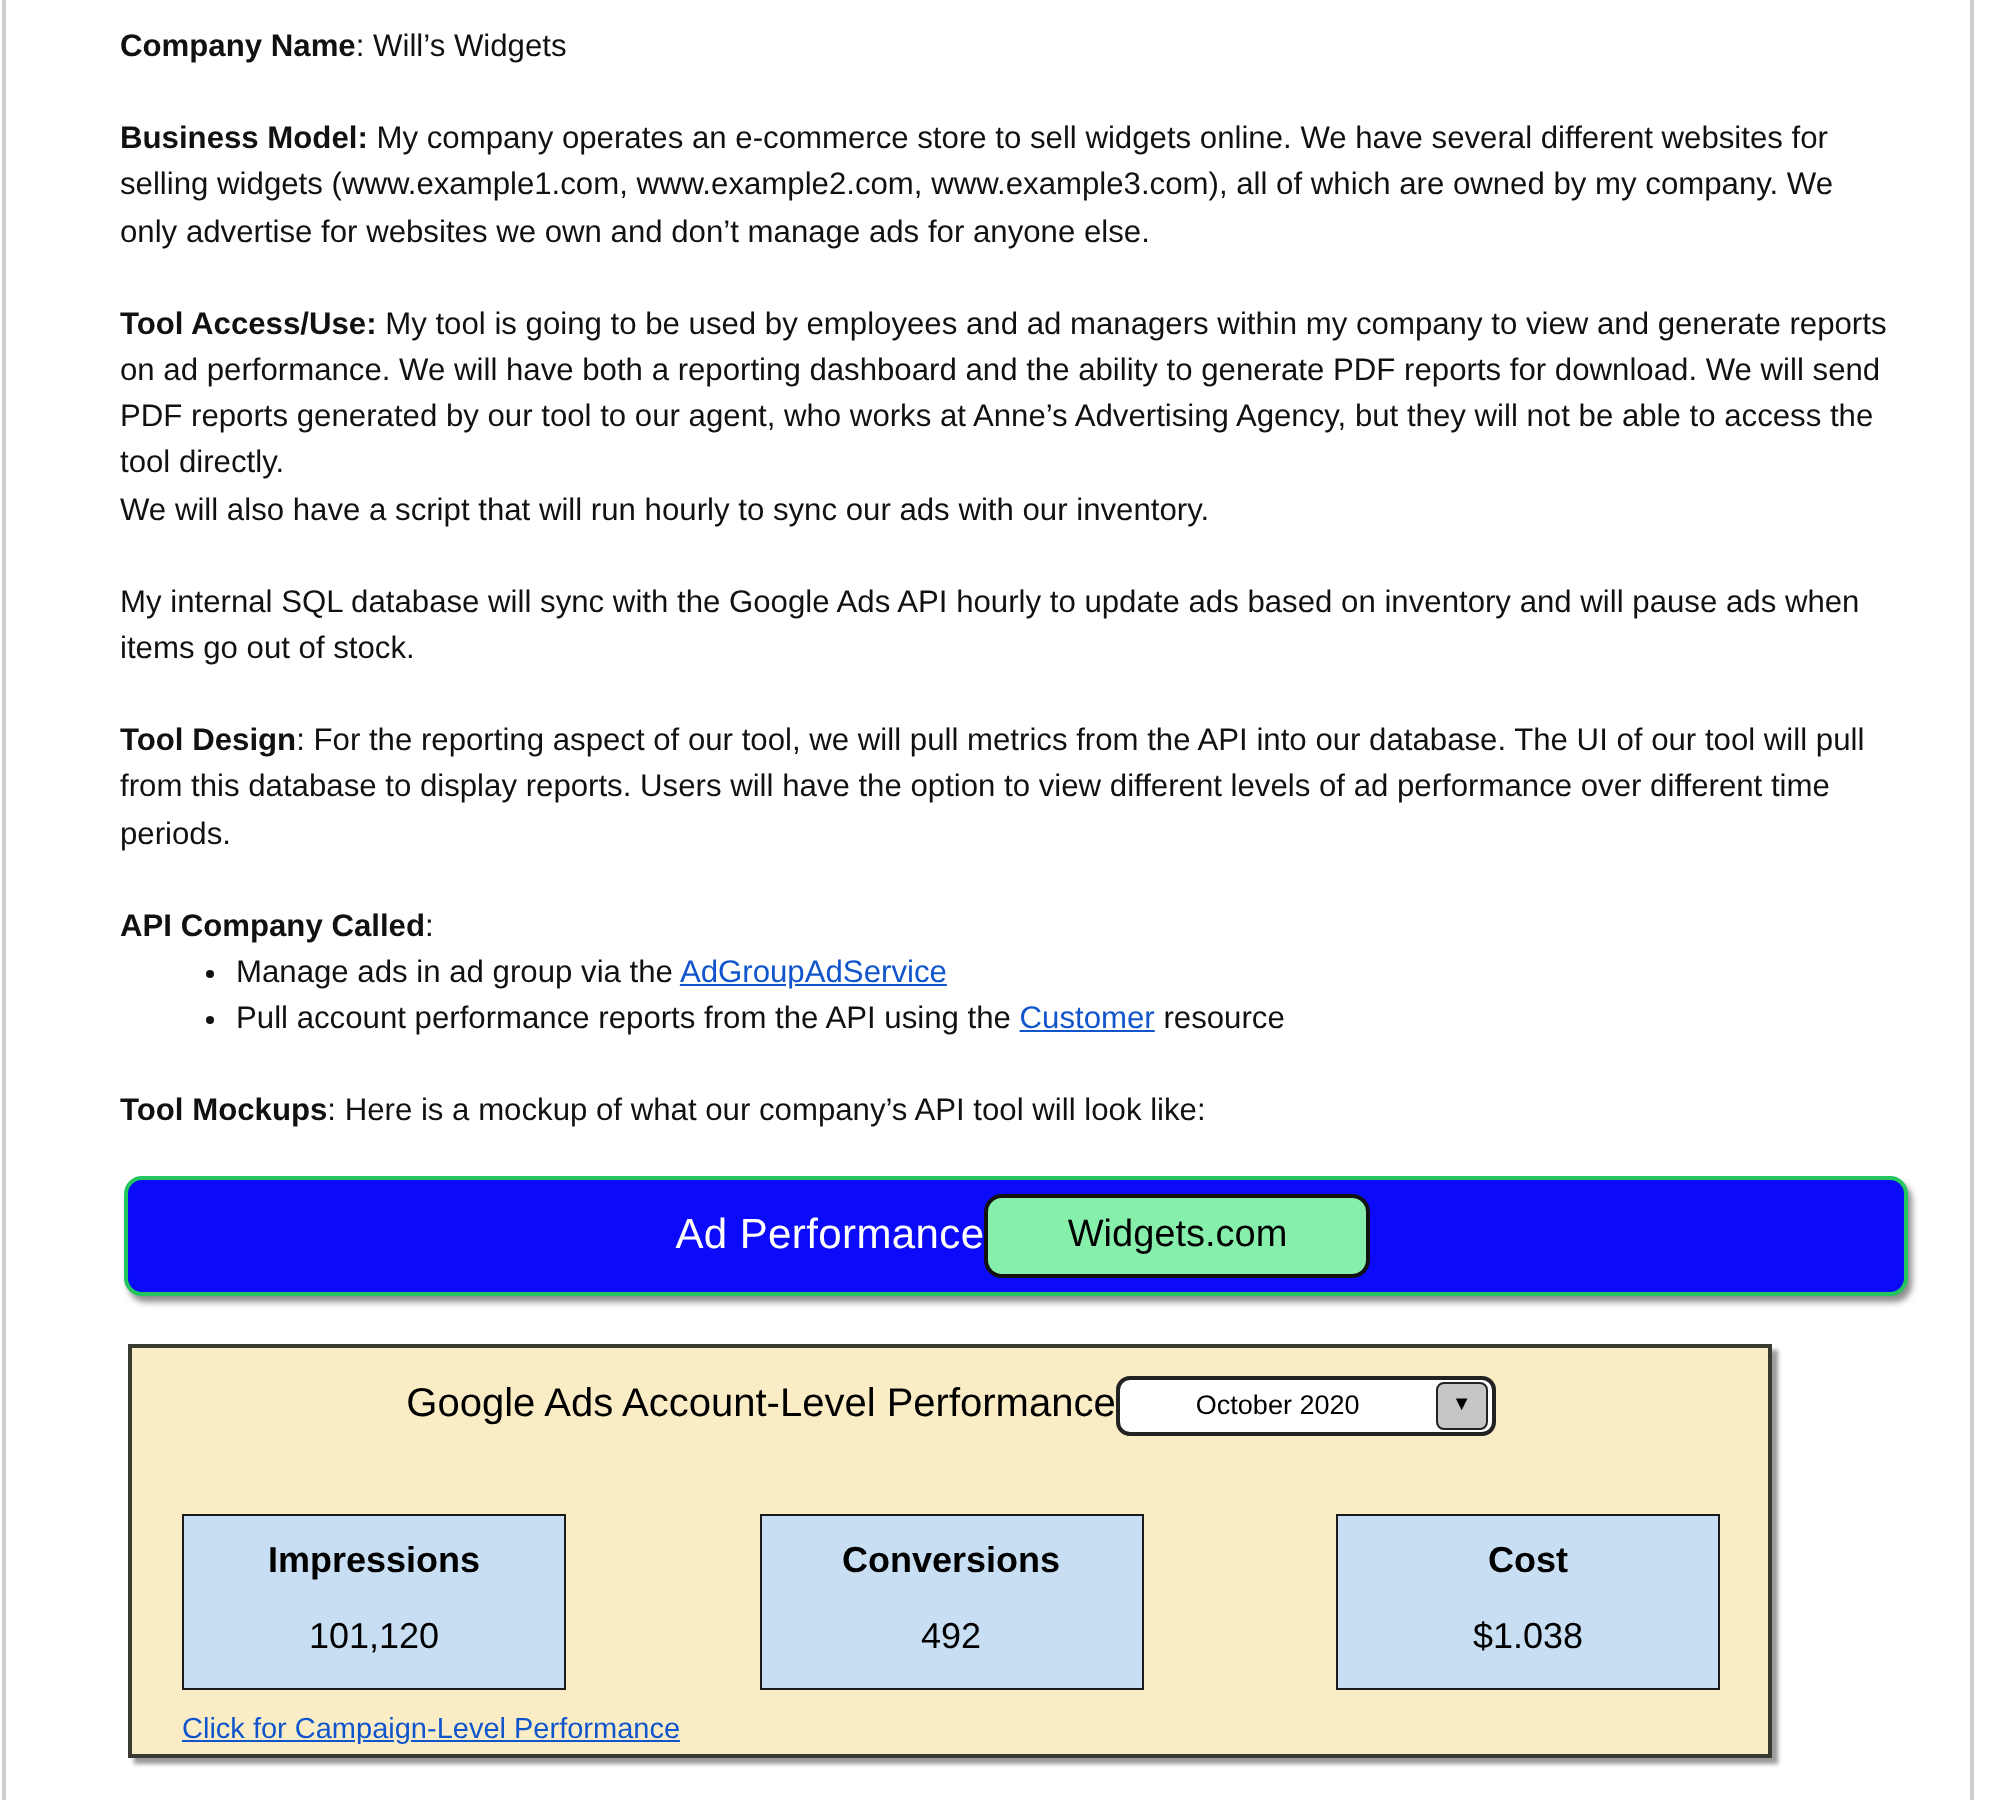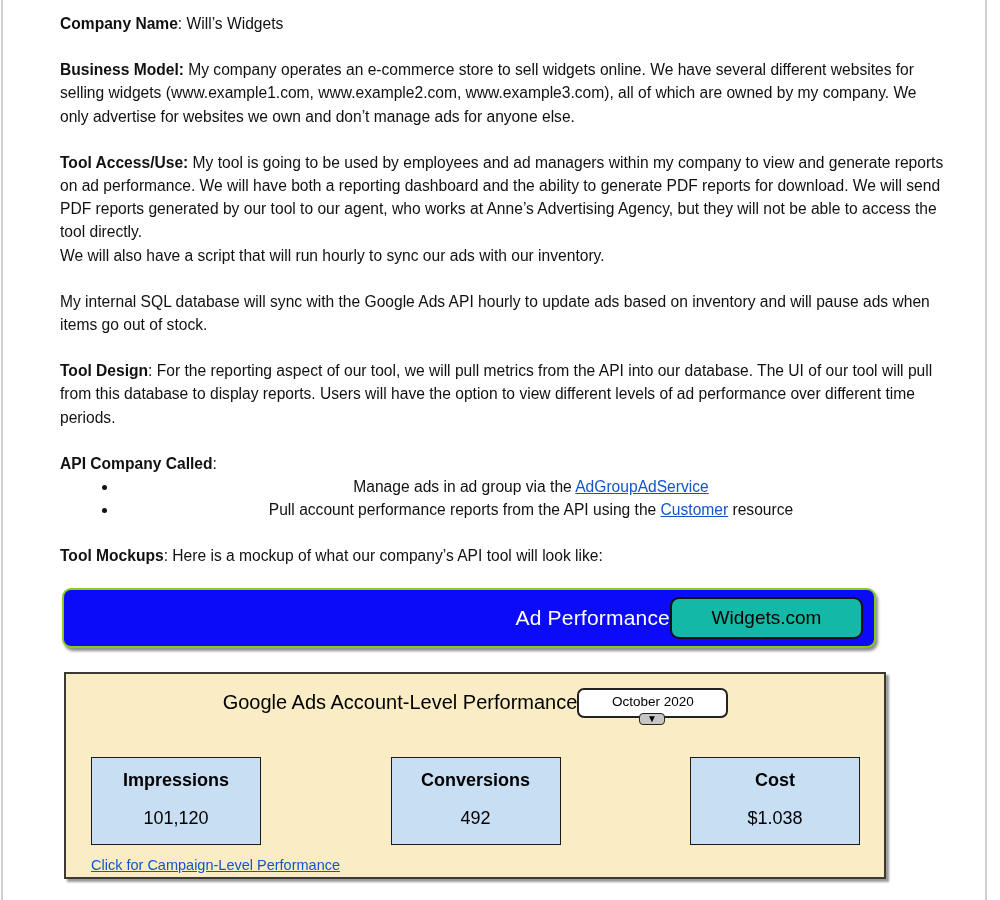--- a/index.html
+++ b/index.html
@@ -21,67 +21,67 @@
   .page-edge.left{left:1px;}
   .page-edge.right{left:985px;}
 
   .doc{
     position:absolute;left:60px;top:12px;width:884px;
     font-size:15.6px;line-height:23.2px;
   }
   .doc p{margin:23px 0 0 0;}
   .doc p.first{margin-top:0;}
   .doc strong{font-weight:700;}
-  ul.bullets{margin:0;padding-left:58px;text-align:center;}
+  ul.bullets{margin:0;padding-left:58px;}
   ul.bullets li{line-height:23.2px;}
   a.doc-link{color:var(--link_blue);text-decoration:underline;cursor:pointer;}
 
   
   .mock-header{
-    margin:20px 0 0 2px;width:814px;height:60px;
+    margin:20px 0 0 2px;width:892px;height:60px;
     background:var(--header_blue);
-    border:2px solid #84cc16;border-radius:9px;
+    border:2px solid #22c55e;border-radius:9px;
     box-shadow:2px 3px 3px rgba(0,0,0,0.45);
-    display:flex;align-items:center;justify-content:flex-end;
+    display:flex;align-items:center;justify-content:center;
     padding:0 11px 0 18px;
   }
   .mock-title{color:#fff;font-size:21px;letter-spacing:0.2px;}
   .site-btn{
-    width:193px;height:42px;background:#14b8a6;
+    width:193px;height:42px;background:#86efac;
     border:2.5px solid #111;border-radius:9px;
     font-family:inherit;font-size:19px;color:#000;
     display:flex;align-items:center;justify-content:center;cursor:pointer;
   }
 
   
   .panel{
     margin:24px 0 0 4px;width:822px;height:207px;
     background:var(--panel_tan);
     border:2px solid #3a3a33;
     box-shadow:3px 3px 2px #9b9b9b;
     padding:14px 24px 0 25px;
   }
   .panel-top{display:flex;justify-content:center;align-items:flex-start;height:44px;}
   .panel-title{margin:0;font-size:20px;font-weight:400;color:#000;line-height:28px;}
   .dropdown{
-    width:151px;height:30px;background:#fff;
+    width:190px;height:30px;background:#fff;
     border:2px solid #222;border-radius:7px;
-    display:flex;align-items:center;cursor:pointer;flex-direction:column;
+    display:flex;align-items:center;cursor:pointer;
   }
   .dd-value{flex:1;text-align:center;font-size:13.5px;color:#000;}
   .dd-btn{
     width:26px;height:24px;margin-right:2px;background:#c6c6c6;
     border:1.5px solid #222;border-radius:4px;
     display:flex;align-items:center;justify-content:center;cursor:pointer;
   }
   .dd-btn span{font-size:10px;color:#000;line-height:1;}
 
   .cards{display:flex;justify-content:space-between;margin-top:25px;}
   .card{
-    width:170px;height:88px;background:var(--card_blue);
+    width:192px;height:88px;background:var(--card_blue);
     border:1.5px solid #1a1a1a;
     display:flex;flex-direction:column;justify-content:space-between;
     padding:11px 4px 13px 4px;text-align:center;
   }
   .card-label{font-size:18px;font-weight:700;color:#000;}
   .card-value{font-size:18px;color:#000;}
 
   .panel-link{
     display:inline-block;margin-top:9px;font-size:14.5px;
     color:var(--link_blue);text-decoration:underline;cursor:pointer;

